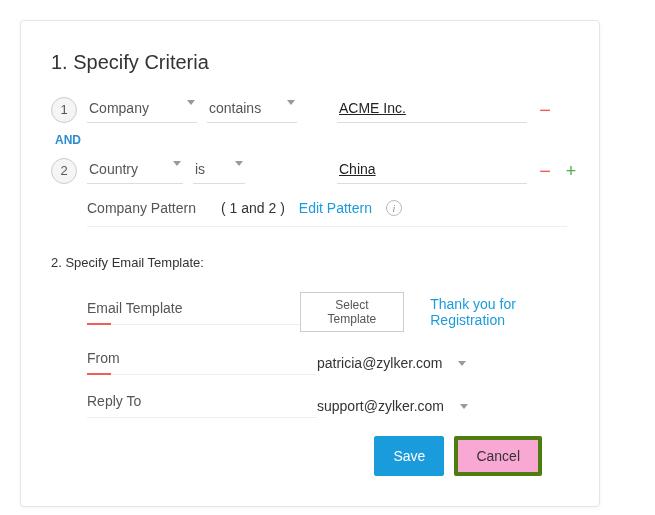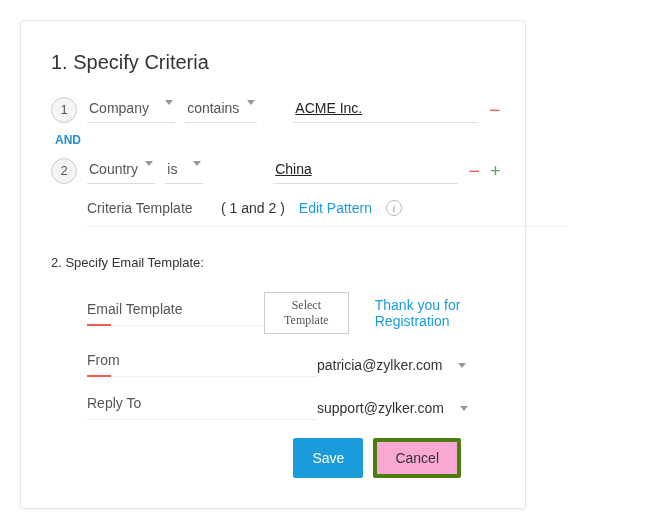--- a/index.html
+++ b/index.html
@@ -5,24 +5,24 @@
   * { box-sizing: border-box; }
   body {
     margin: 0;
     padding: 20px;
     font-family: -apple-system, BlinkMacSystemFont, "Segoe UI", sans-serif;
     background: #fff;
     color: #333;
     font-size: 14px;
   }
   .card {
-    width: 506px;
+    width: 580px;
     border: 1px solid #e5e5e5;
     border-radius: 4px;
-    padding: 30px 24px 30px 30px;
+    padding: 30px 17px 30px 30px;
     box-shadow: 0 1px 4px rgba(0,0,0,0.05);
   }
   .section-title {
     font-size: 20px;
     font-weight: 400;
     color: #333;
     margin: 0 0 22px 0;
   }
   .section-title2 {
     font-size: 13px;
@@ -154,21 +154,20 @@
     border-radius: 2px;
     cursor: pointer;
   }
   .btn-sm {
     padding: 5px 12px;
     font-size: 12px;
     border: 1px solid #ccc;
     background: #fff;
     cursor: pointer;
     color: #555;
-    font-family: Liberation Serif, serif;
   }
   .btn-primary {
     background: #1a9bdb;
     border: 1px solid #1a9bdb;
     color: #fff;
     margin-left: 8px;
   }
   .btn-default {
     background: #f9a8d4;
     border: 4px solid #4d7c0f;
@@ -225,21 +224,21 @@
       <span>is</span>
       <span class="caret"></span>
     </div>
     <div style="width:72px"></div>
     <input class="input-underline" value="China" style="">
     <span class="minus-icon">−</span>
     <span class="plus-icon">+</span>
   </div>
 
   <div class="pattern-row">
-    <span class="pattern-label">Criteria Template</span>
+    <span class="pattern-label">Company Pattern</span>
     <span class="pattern-value">( 1 and 2 )</span>
     <span class="link">Edit Pattern</span>
     <span class="info-icon">i</span>
   </div>
 
   <h3 class="section-title2">2. Specify Email Template:</h3>
 
   <div class="form-row">
     <div class="form-label req">Email Template</div>
     <button class="btn-sm">Select Template</button>

